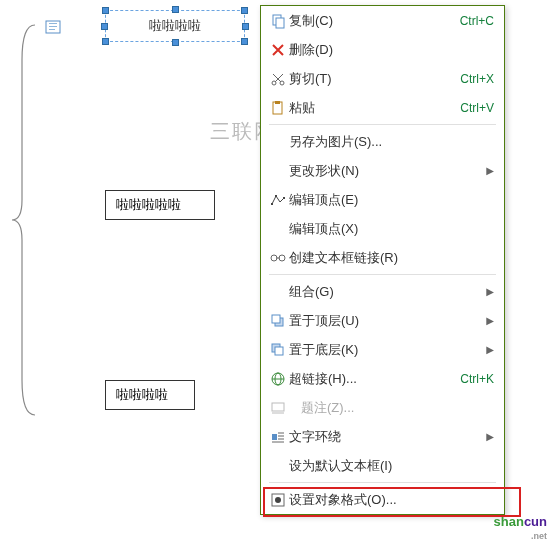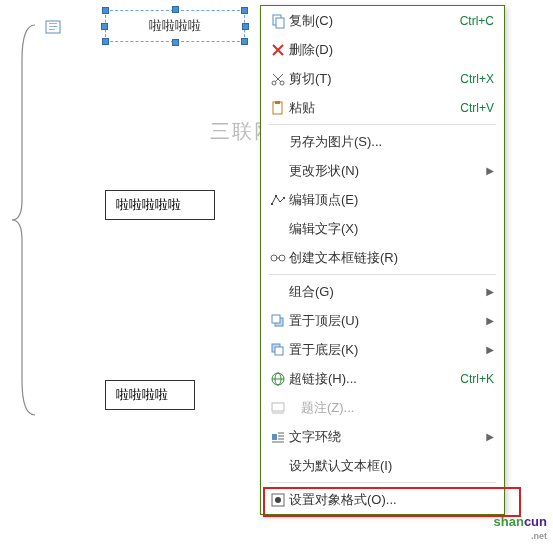--- a/index.html
+++ b/index.html
@@ -131,21 +131,21 @@
             <path d="M2,12 L6,4 L10,10 L14,6" fill="none" stroke="#444"></path>
             <rect x="1" y="11" width="2" height="2" fill="#444"></rect>
             <rect x="5" y="3" width="2" height="2" fill="#444"></rect>
             <rect x="13" y="5" width="2" height="2" fill="#444"></rect>
           </svg>
         </span>
       <span class="lbl">编辑顶点(E)</span>
     </div>
     <div class="mi">
       <span class="ic"></span>
-      <span class="lbl">编辑文字(X)</span>
+      <span class="lbl">编辑顶点(X)</span>
     </div>
     <div class="mi">
       <span class="ic">
           <svg width="16" height="16" viewBox="0 0 16 16">
             <rect x="1" y="5" width="6" height="6" rx="3" fill="none" stroke="#666"></rect>
             <rect x="9" y="5" width="6" height="6" rx="3" fill="none" stroke="#666"></rect>
             <line x1="6" y1="8" x2="10" y2="8" stroke="#666"></line>
           </svg>
         </span>
       <span class="lbl">创建文本框链接(R)</span>

